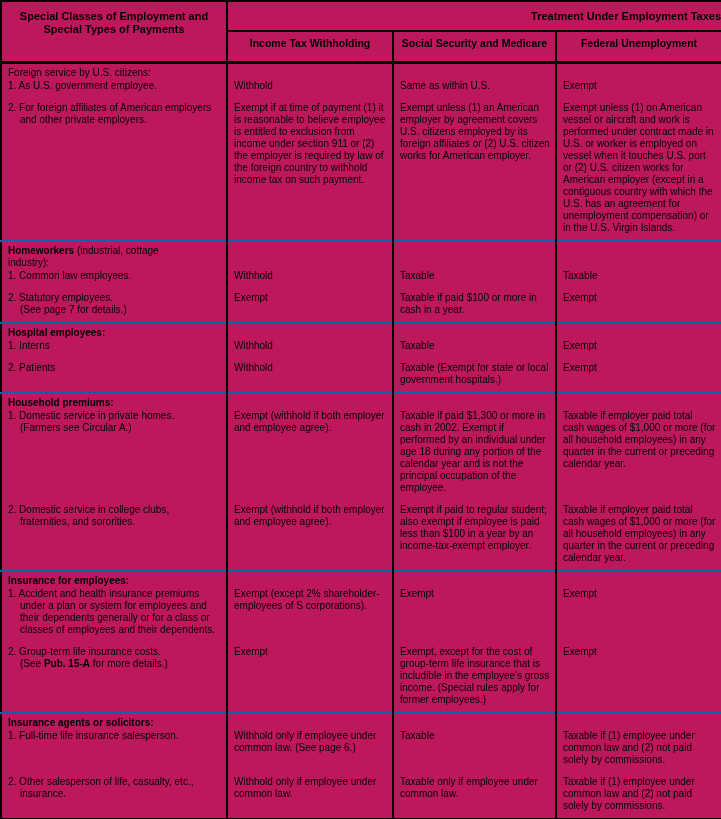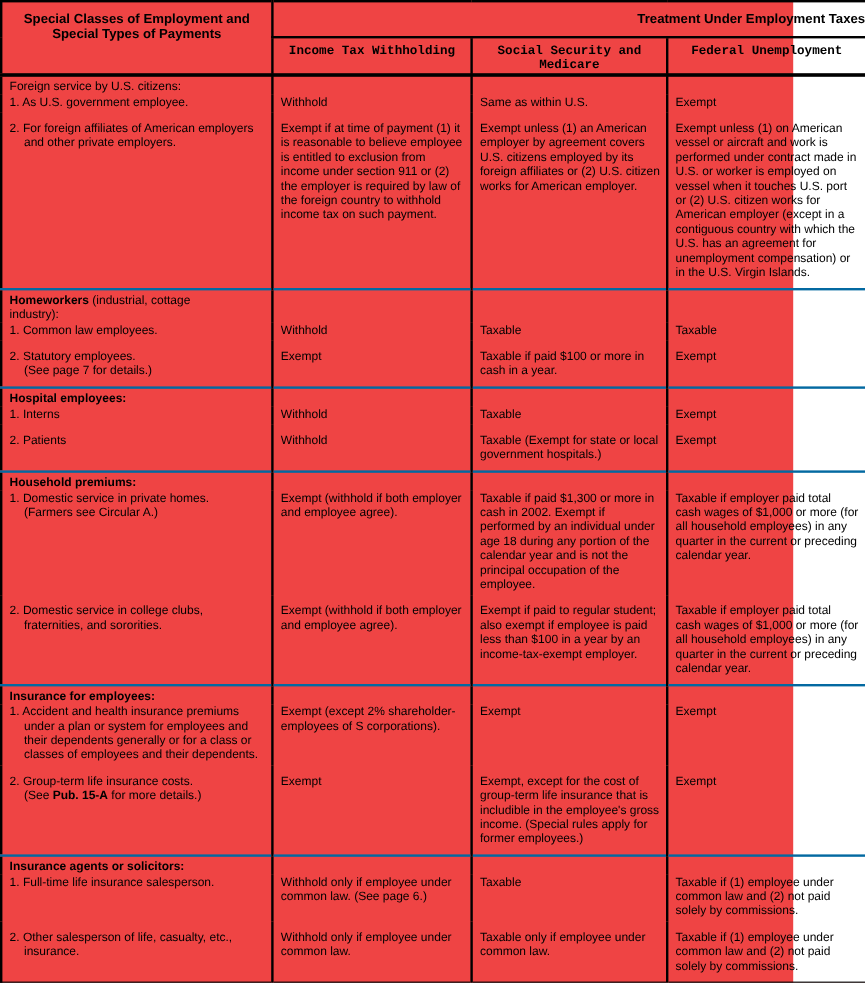--- a/index.html
+++ b/index.html
@@ -3,21 +3,21 @@
 <meta charset="utf-8">
 <style>
   * { box-sizing: border-box; }
   html, body { margin: 0; padding: 0; }
   body {
     width: 721px; height: 819px;
     background: #ffffff; color: #000000;
     font-family: "Liberation Sans", "DejaVu Sans", sans-serif;
     overflow: hidden;
   }
-  #page { width: 661px; height: 819px; background: #ef4444; }
+  #page { width: 721px; height: 819px; background: #be185d; }
   table.doc {
     width: 721px;
     border-collapse: collapse;
     table-layout: fixed;
     border: 2px solid #000;
   }
   col.c1 { width: 226px; }
   col.c2 { width: 166px; }
   col.c3 { width: 163px; }
   col.c4 { width: 166px; }
@@ -32,21 +32,20 @@
   th.treatment {
     font-size: 11px; line-height: 13px;
     height: 30px; vertical-align: middle;
     border-bottom: 2px solid #000;
     text-align: right;
   }
   th.sub {
     font-size: 10.5px; line-height: 12px;
     height: 31px; vertical-align: top;
     padding: 5px 4px 0 4px;
-    font-family: Liberation Mono, monospace;
   }
   tbody { border-top: 2px solid #0369a1; }
   tbody td {
     font-size: 10px; line-height: 12px;
     padding: 1px 5px 2px 6px;
   }
   tr.heading-row td { padding-top: 3px; padding-bottom: 0; }
   tr.item-row.gap td { padding-top: 8px; }
   tr.item-row.last td { padding-bottom: 6px; margin-left: 20px; }
   .hang { padding-left: 12px; text-indent: -12px; }

